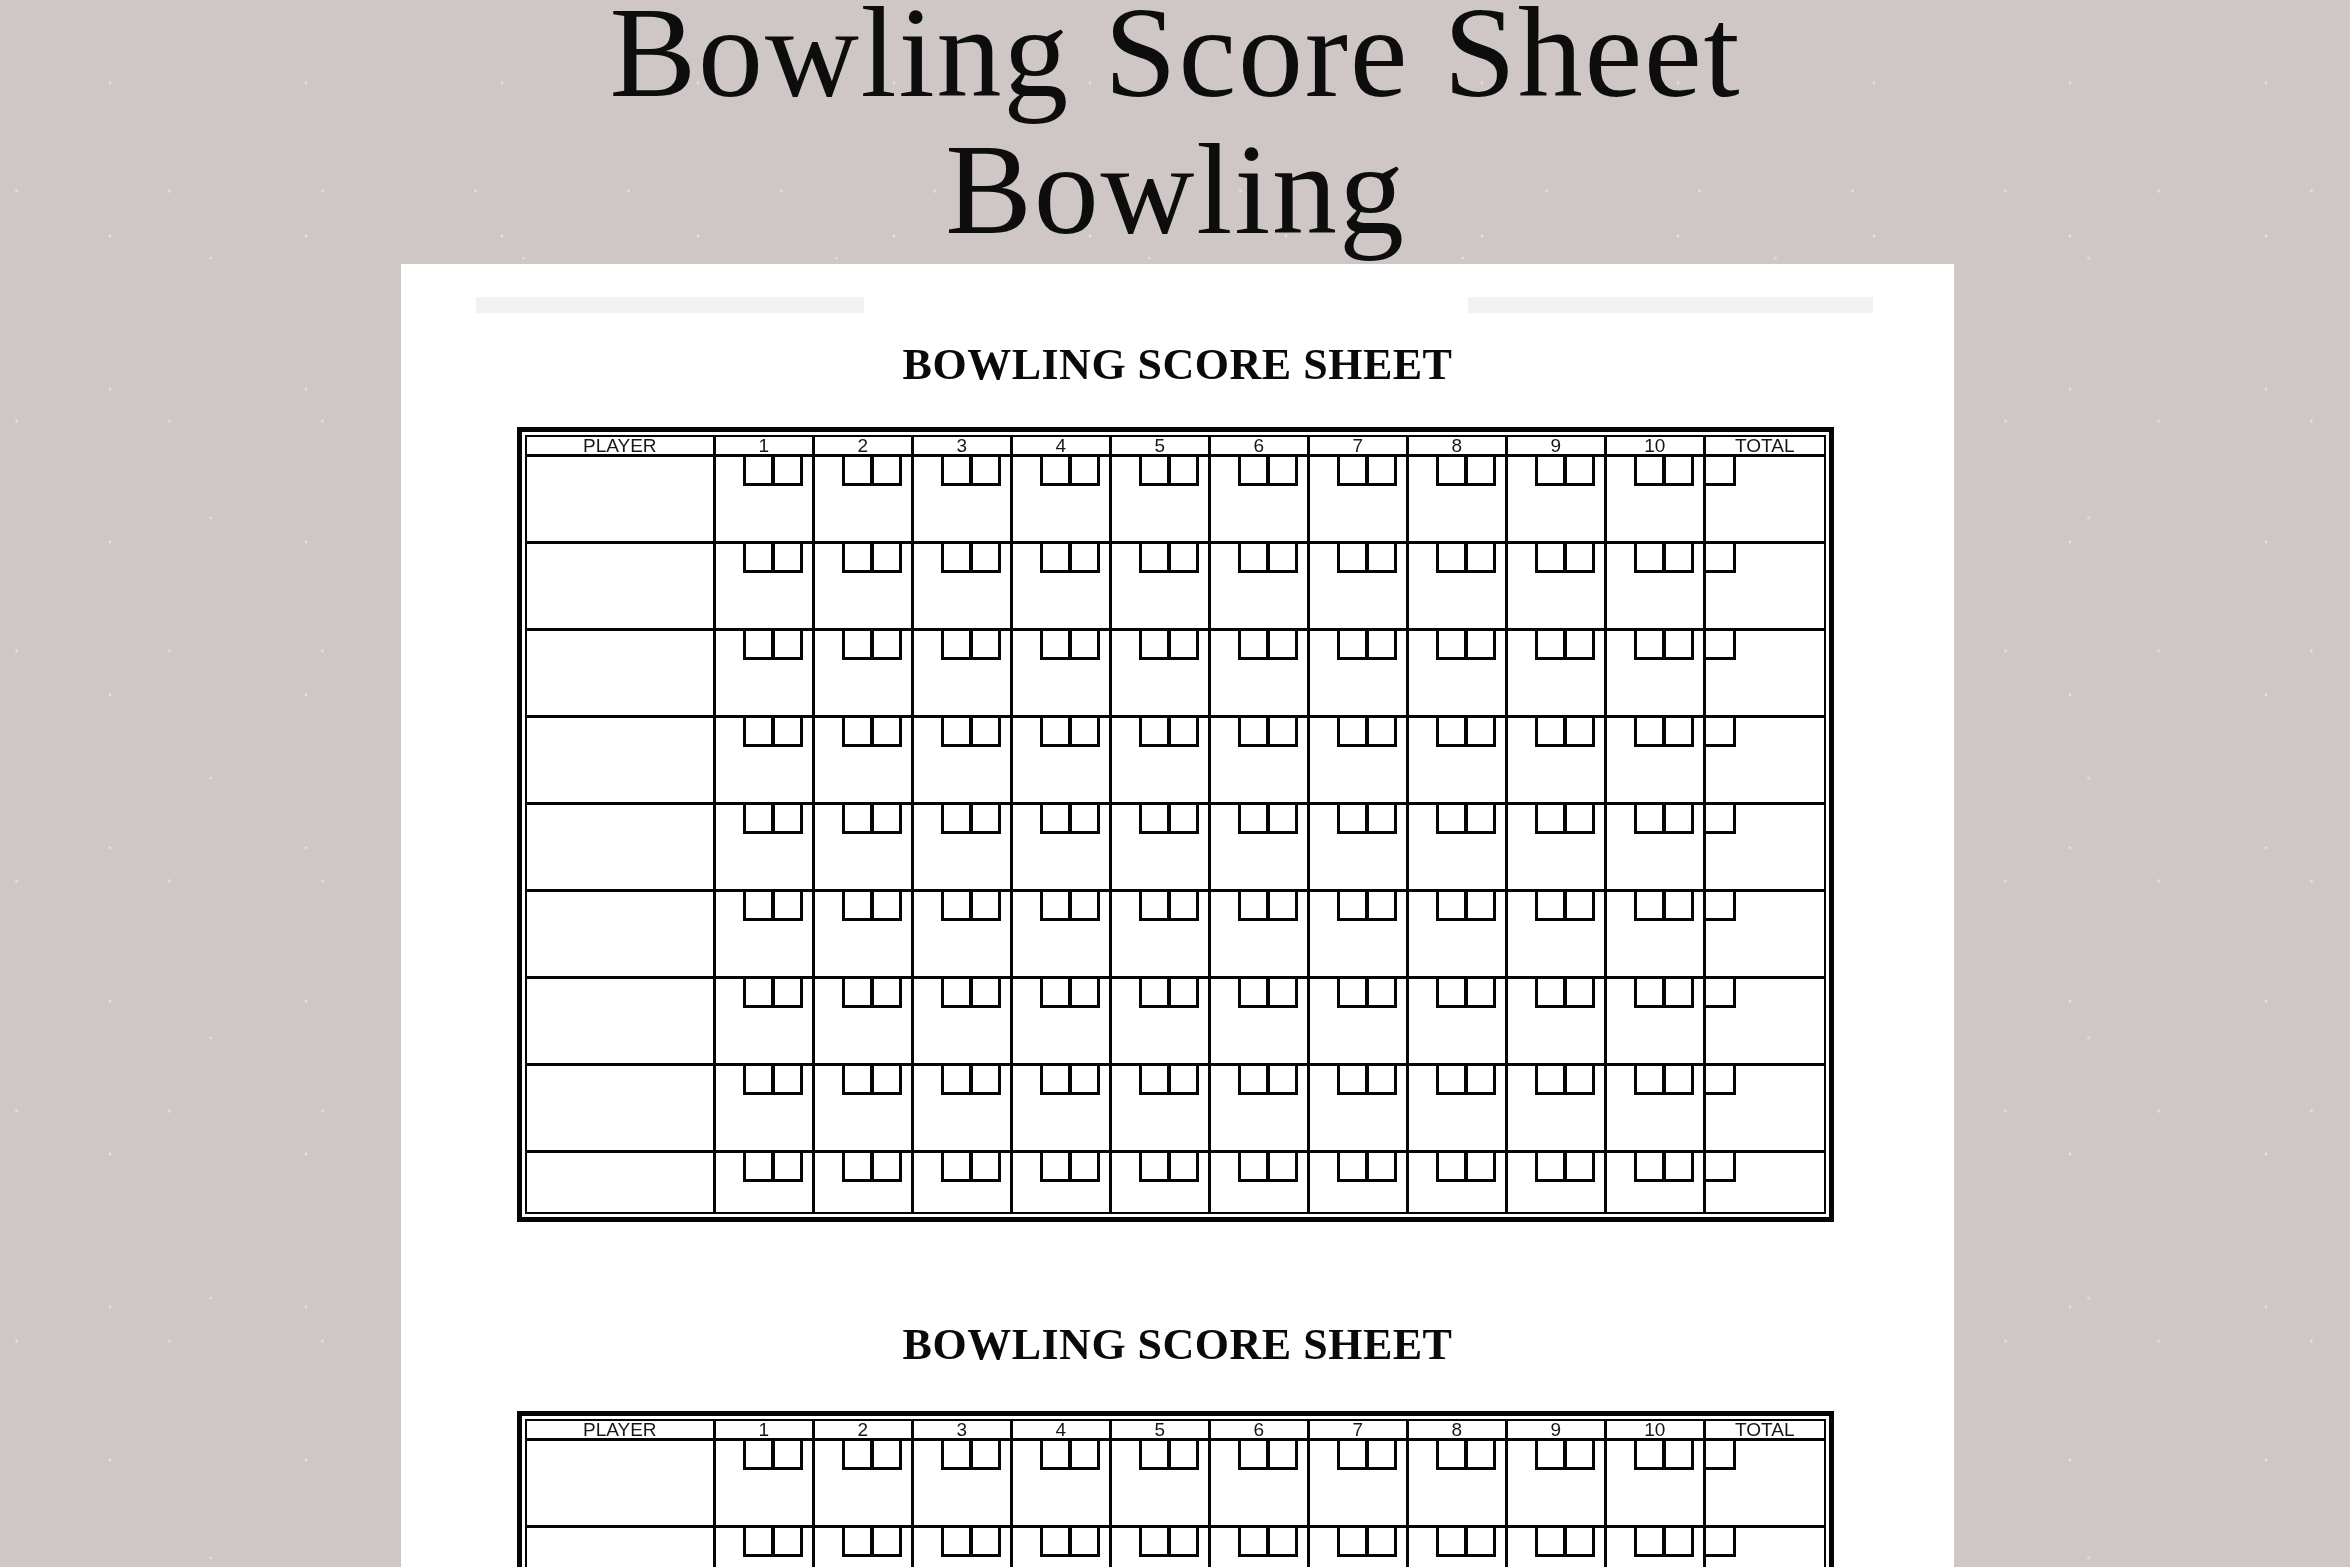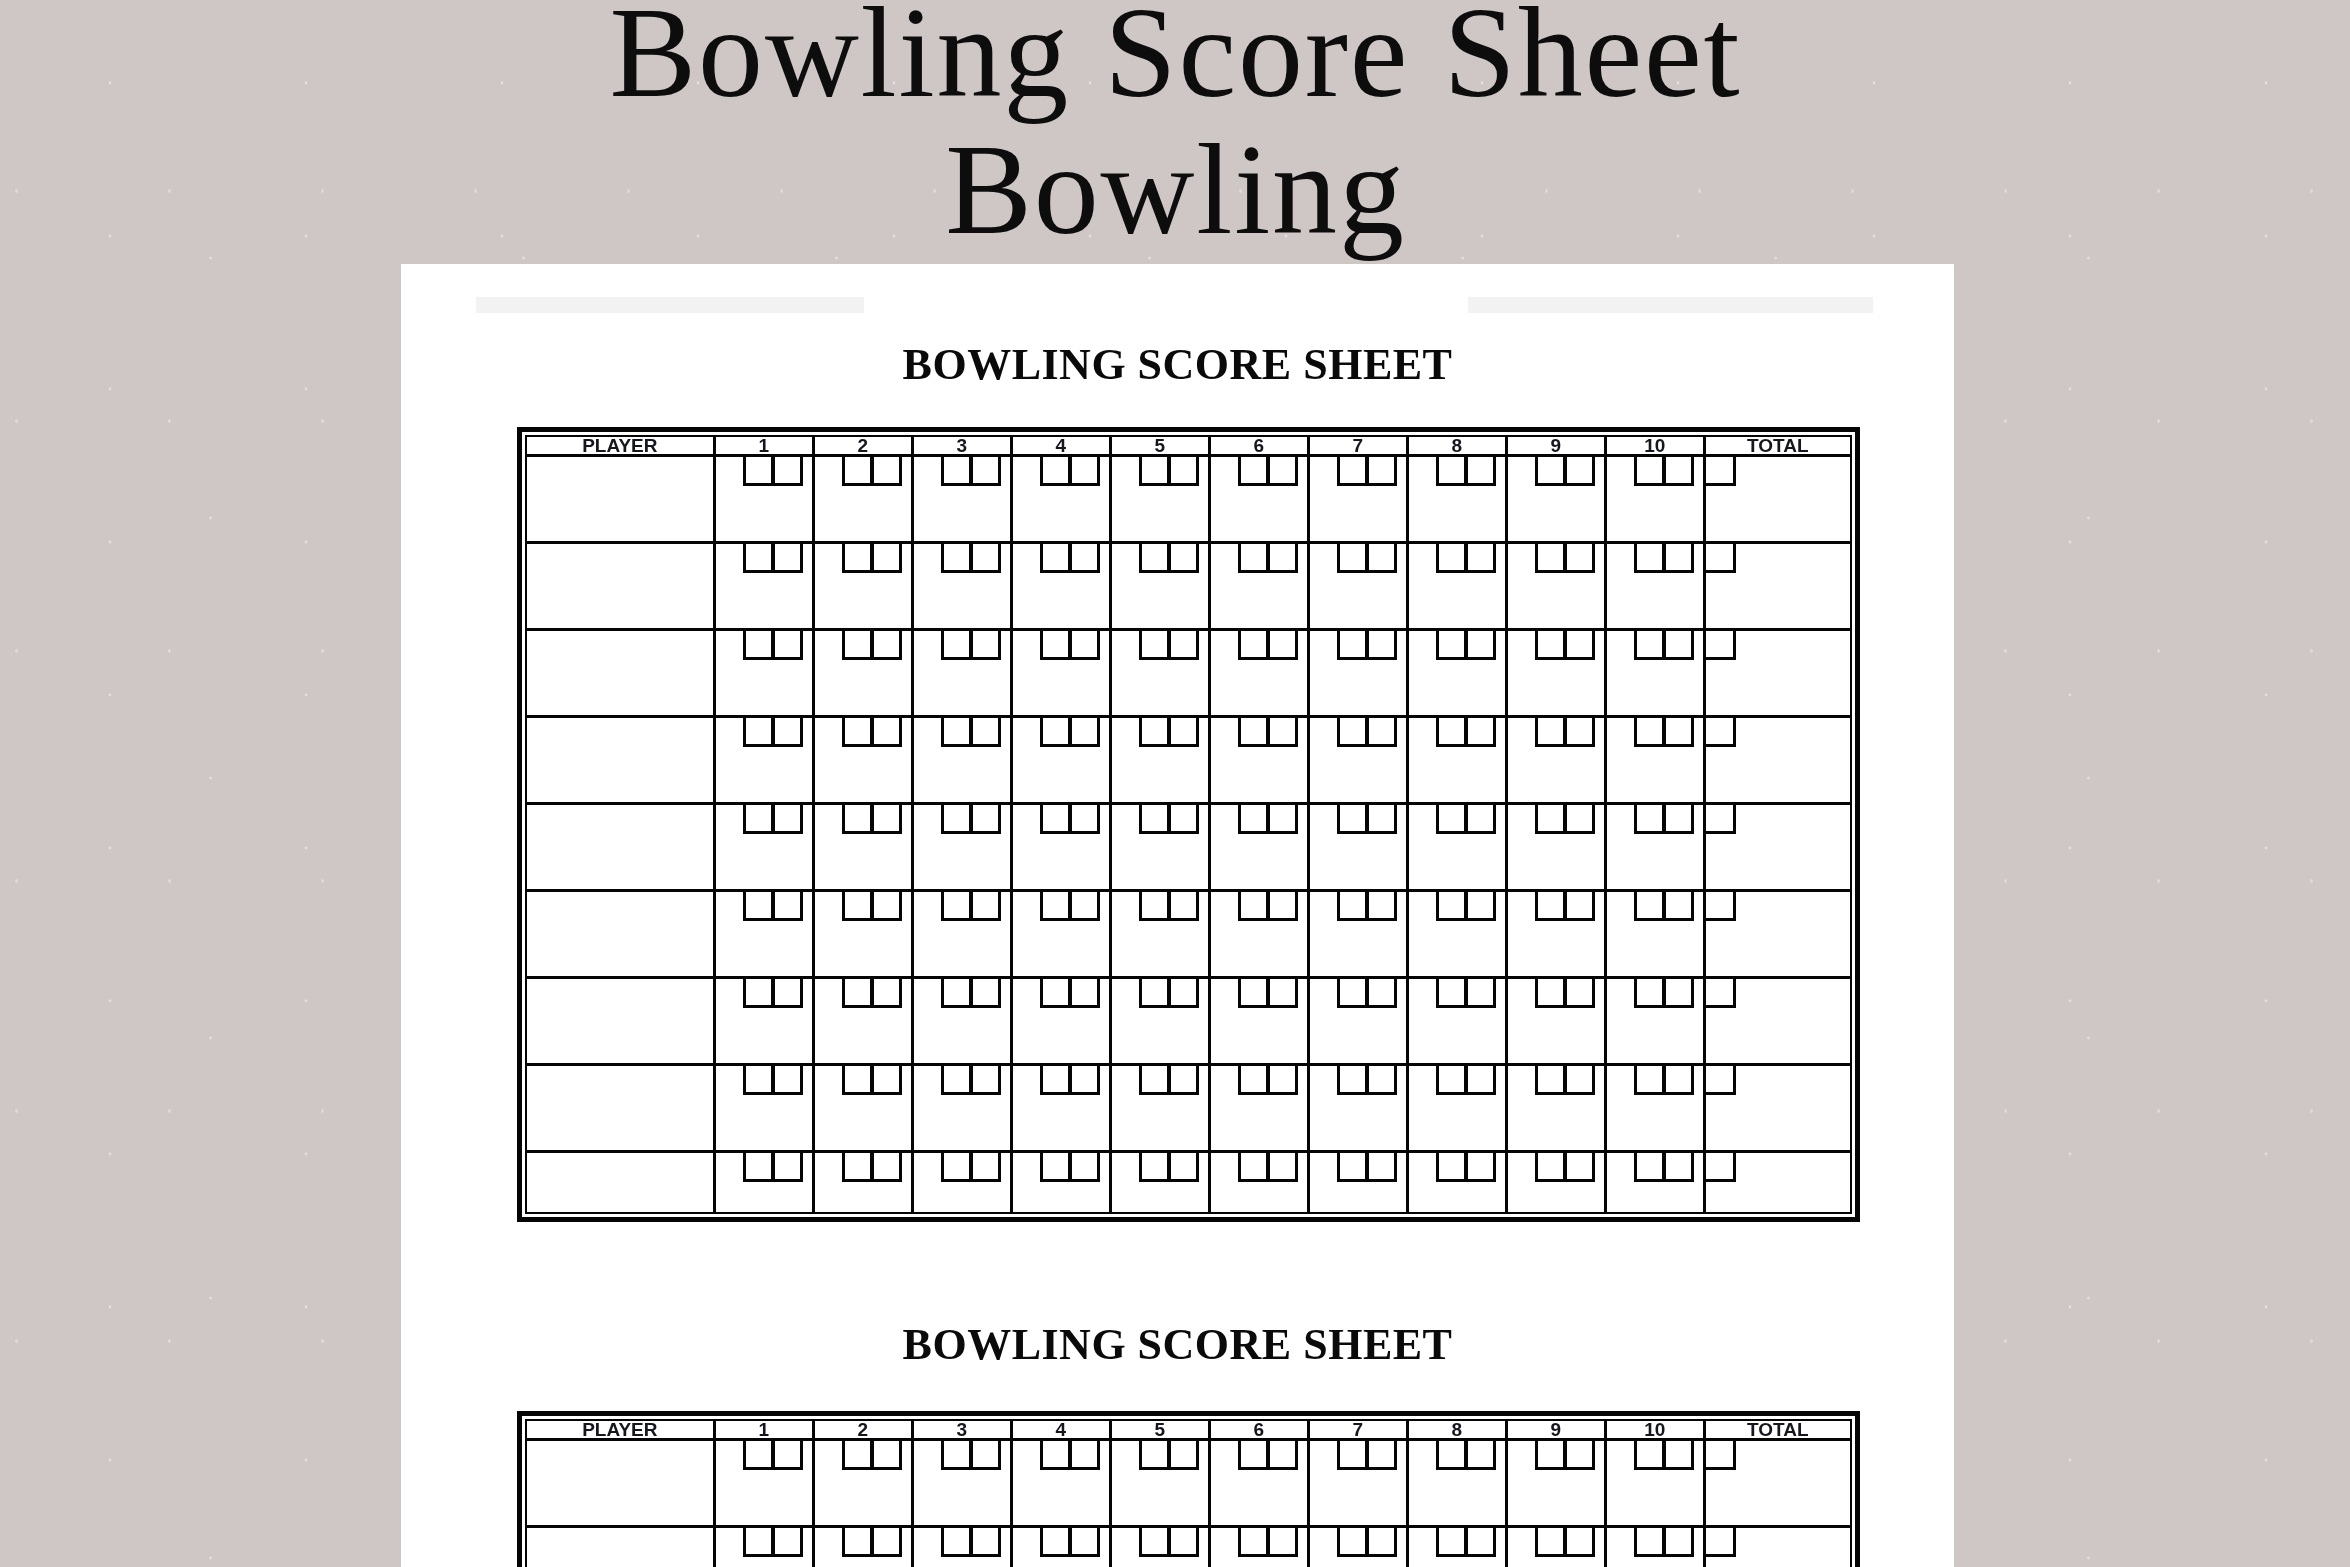--- a/index.html
+++ b/index.html
@@ -39,28 +39,28 @@
     position:absolute; background:#fff;
     border:5.5px solid var(--line, #050505); padding:2.8px;
   }
   .t1 { left:116px; top:163px; }
   .t2 { left:116px; top:1147px; }
   .btable-inner { border:2.8px solid var(--line, #050505); }
   .trow { display:flex; }
   .thead { border-bottom:3.7px solid var(--line, #050505); }
   .hcell {
     height:17.4px; display:flex; align-items:center; justify-content:center;
-    font-family:"Liberation Sans", sans-serif; font-weight:bold;
+    font-family:"Liberation Sans", sans-serif; font-weight:normal;
     font-size:19px; line-height:17.4px; color: var(--hdr, #16161e);
     overflow:visible;
   }
   .hcell, .cell { border-right:3.7px solid var(--line, #050505); box-sizing:content-box; }
   .p { width:186px; }
   .f { width:96px; }
-  .t { width:144px; border-right:none !important; }
+  .t { width:118px; border-right:none !important; }
   .brow { height:84px; border-bottom:3.7px solid var(--line, #050505); }
   .brow:last-child { border-bottom:none; }
   .t1 .brow:last-child { height:59px; }
   .cell { position:relative; }
   .boxes { position:absolute; left:27.5px; top:0; display:flex; }
   .box { width:25px; height:26px; border:3.7px solid var(--line, #050505); border-top:none; background:#fff; }
   .b1 { border-right-width:4.6px; }
   .b2 { border-left:none; }
   .tbox {
     position:absolute; left:0; top:0; width:27.5px; height:26px;

